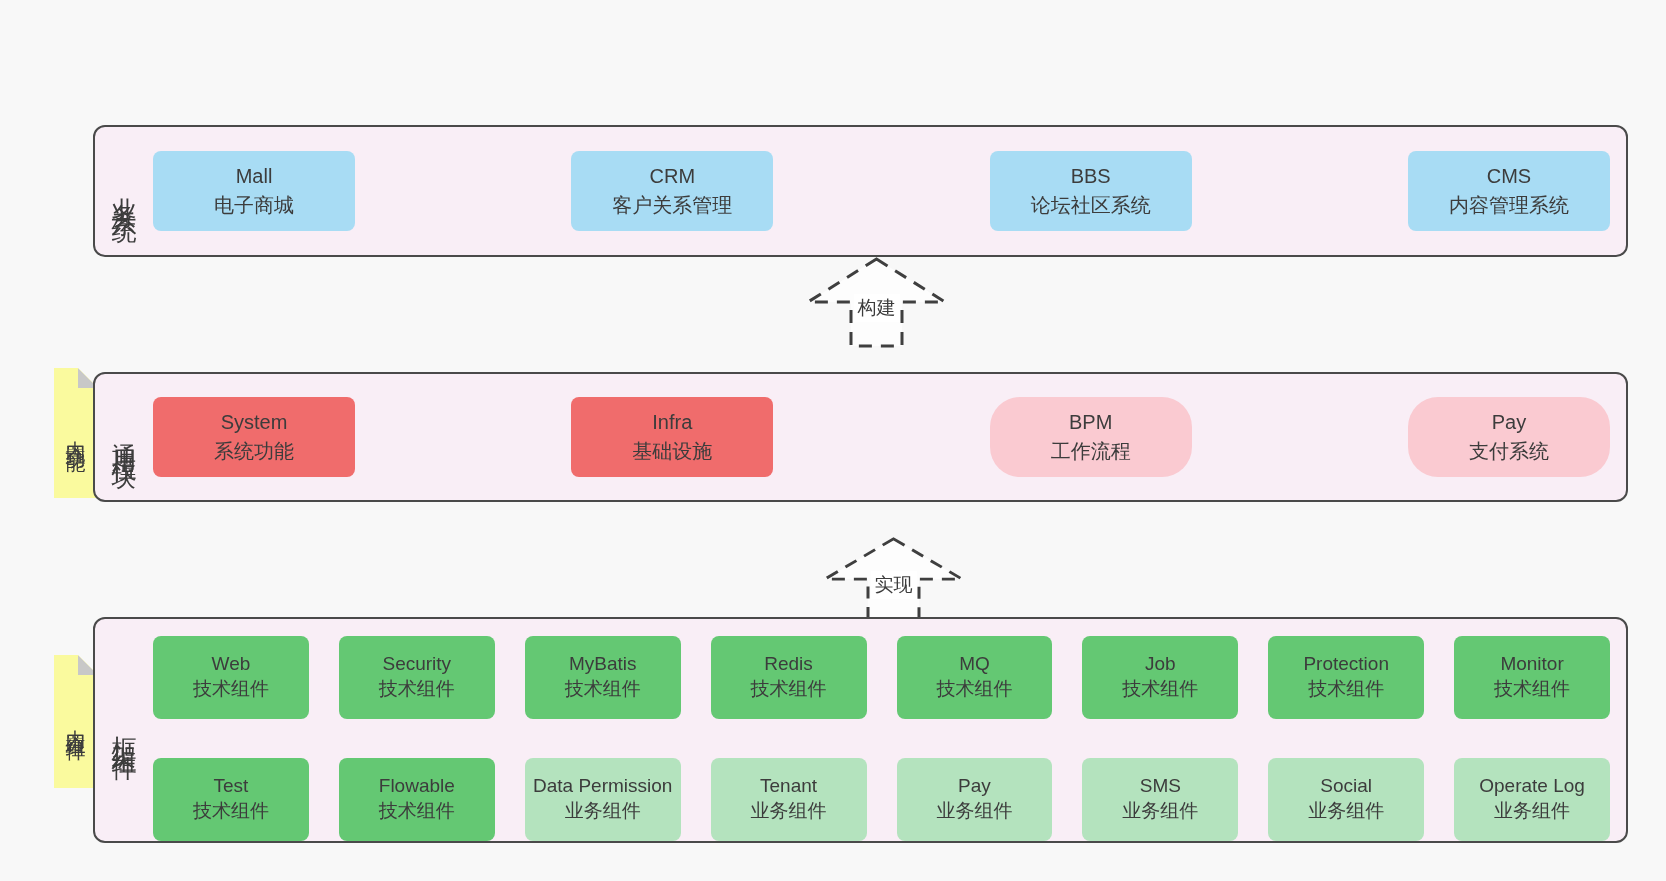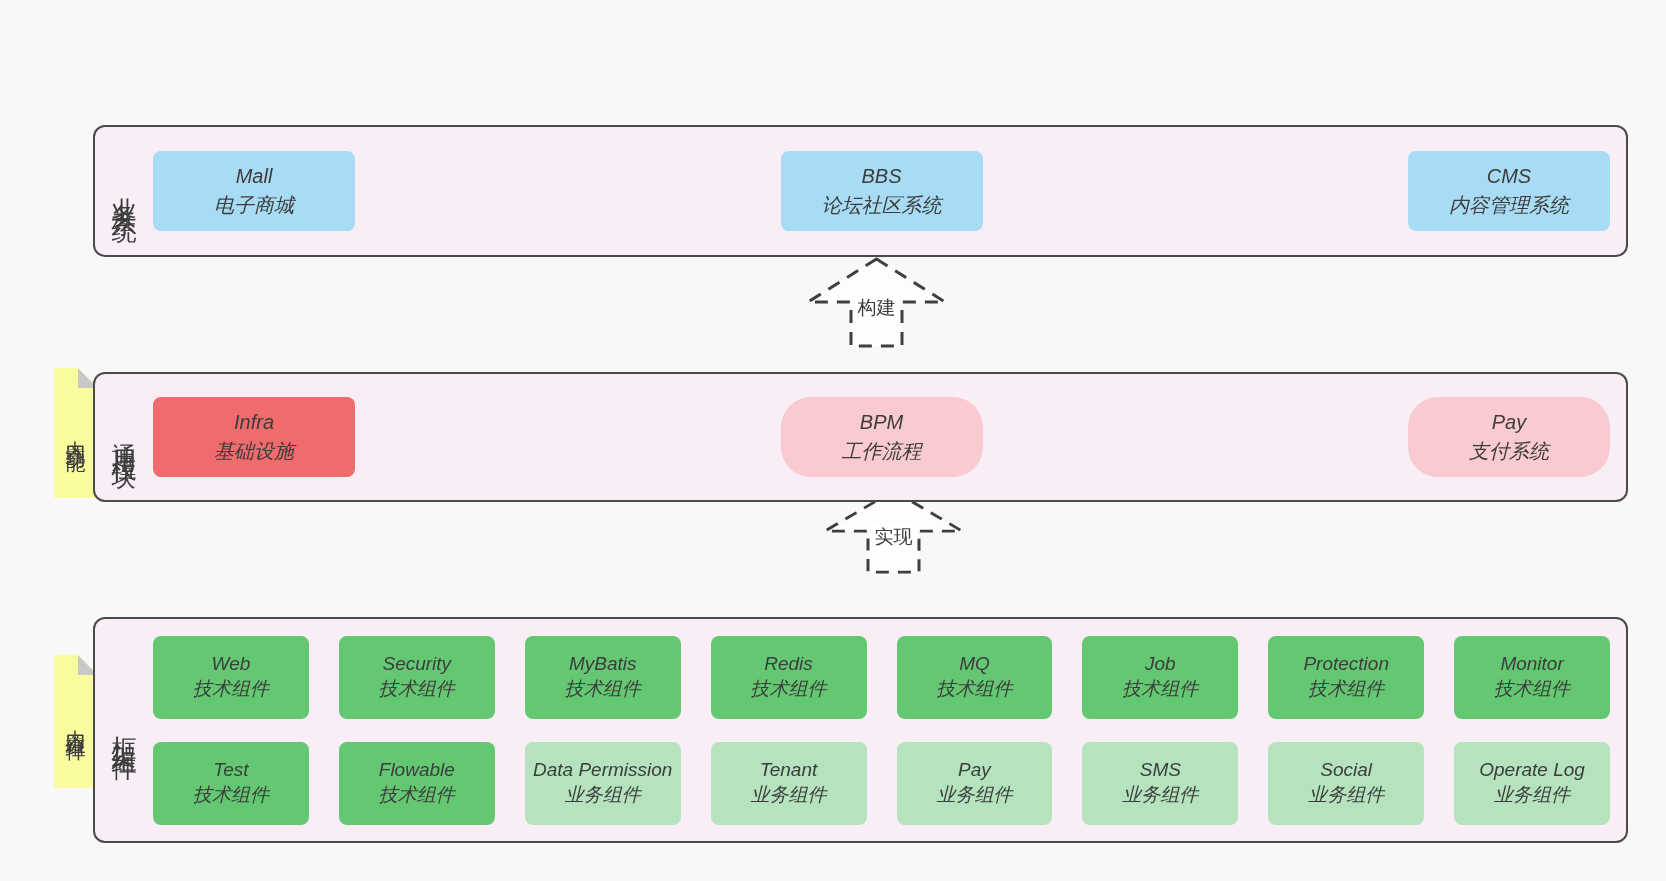--- a/index.html
+++ b/index.html
@@ -38,24 +38,23 @@
     flex:1; display:grid; grid-template-columns:repeat(8,1fr);
     gap:23px 30px; padding-right:16px; align-content:center;
   }
   .box {
     border-radius:8px;
     display:flex; flex-direction:column;
     align-items:center; justify-content:center;
     text-align:center;
     font-size:20px; line-height:1.45;
     color:var(--text,#3c3c3c);
-    font-style:italic;
   }
   .row6 .box { width:202px; height:80px; }
-  .grid8 .box { height:83px; font-size:19px; line-height:1.3; }
+  .grid8 .box { height:83px; font-size:19px; line-height:1.3;margin-top:16px; }
   .c-blue  { background:var(--blue,#a8dcf4); }
   .c-red   { background:var(--red,#f06c6c); }
   .c-pink  { background:var(--pink,#facad1);border-radius:30px; }
   .c-green { background:var(--green,#64c873); }
   .c-greenlight { background:var(--green_light,#b4e3be); }
   .tab {
     position:absolute; left:54px; width:44px; z-index:1;
     background:var(--yellow,#fafa9e);
     display:flex; align-items:center; justify-content:center;
     clip-path:polygon(0 0, calc(100% - 20px) 0, 100% 20px, 100% 100%, 0 100%);
@@ -68,21 +67,21 @@
   }
   .tab-modules    { top:368px; height:130px; }
   .tab-components { top:655px; height:133px; }
   .tab .vtext {
     writing-mode:vertical-rl; text-orientation:upright;
     font-size:20px; letter-spacing:4px; line-height:1;
     color:#3c3c3c; white-space:nowrap;
   }
   .arrow { position:absolute; z-index:0; }
   .arrow-build     { left:805px; top:256px; width:143px; height:93px; }
-  .arrow-implement { left:822px; top:488px; width:143px; height:87px; }
+  .arrow-implement { left:822px; top:536px; width:143px; height:87px; }
   .arrow svg { display:block; width:100%; height:100%; }
   .arrow .arrow-label {
     position:absolute; left:50%; top:56%;
     transform:translate(-50%,-50%);
     background:#ffffff; padding:1px 4px;
     font-size:19px; color:#3c3c3c; white-space:nowrap;
   }
 </style>
 </head>
 <body>
@@ -90,20 +89,24 @@
 <div class="stage">
 
   <div class="panel panel-business">
     <div class="vlabel">业务系统</div>
     <div class="row6">
       <div class="box c-blue">
         <span>Mall</span>
         <span>电子商城</span>
       </div>
       <div class="box c-blue">
+        <span>CRM</span>
+        <span>客户关系管理</span>
+      </div>
+      <div class="box c-blue">
         <span>BBS</span>
         <span>论坛社区系统</span>
       </div>
       <div class="box c-blue">
         <span>CMS</span>
         <span>内容管理系统</span>
       </div>
     </div>
   </div>
 
@@ -114,20 +117,24 @@
     <div class="arrow-label">构建</div>
   </div>
 
   <div class="tab tab-modules">
     <span class="vtext">内置功能</span>
   </div>
   <div class="panel panel-modules">
     <div class="vlabel">通用模块</div>
     <div class="row6">
       <div class="box c-red">
+        <span>System</span>
+        <span>系统功能</span>
+      </div>
+      <div class="box c-red">
         <span>Infra</span>
         <span>基础设施</span>
       </div>
       <div class="box c-pink">
         <span>BPM</span>
         <span>工作流程</span>
       </div>
       <div class="box c-pink">
         <span>Pay</span>
         <span>支付系统</span>

